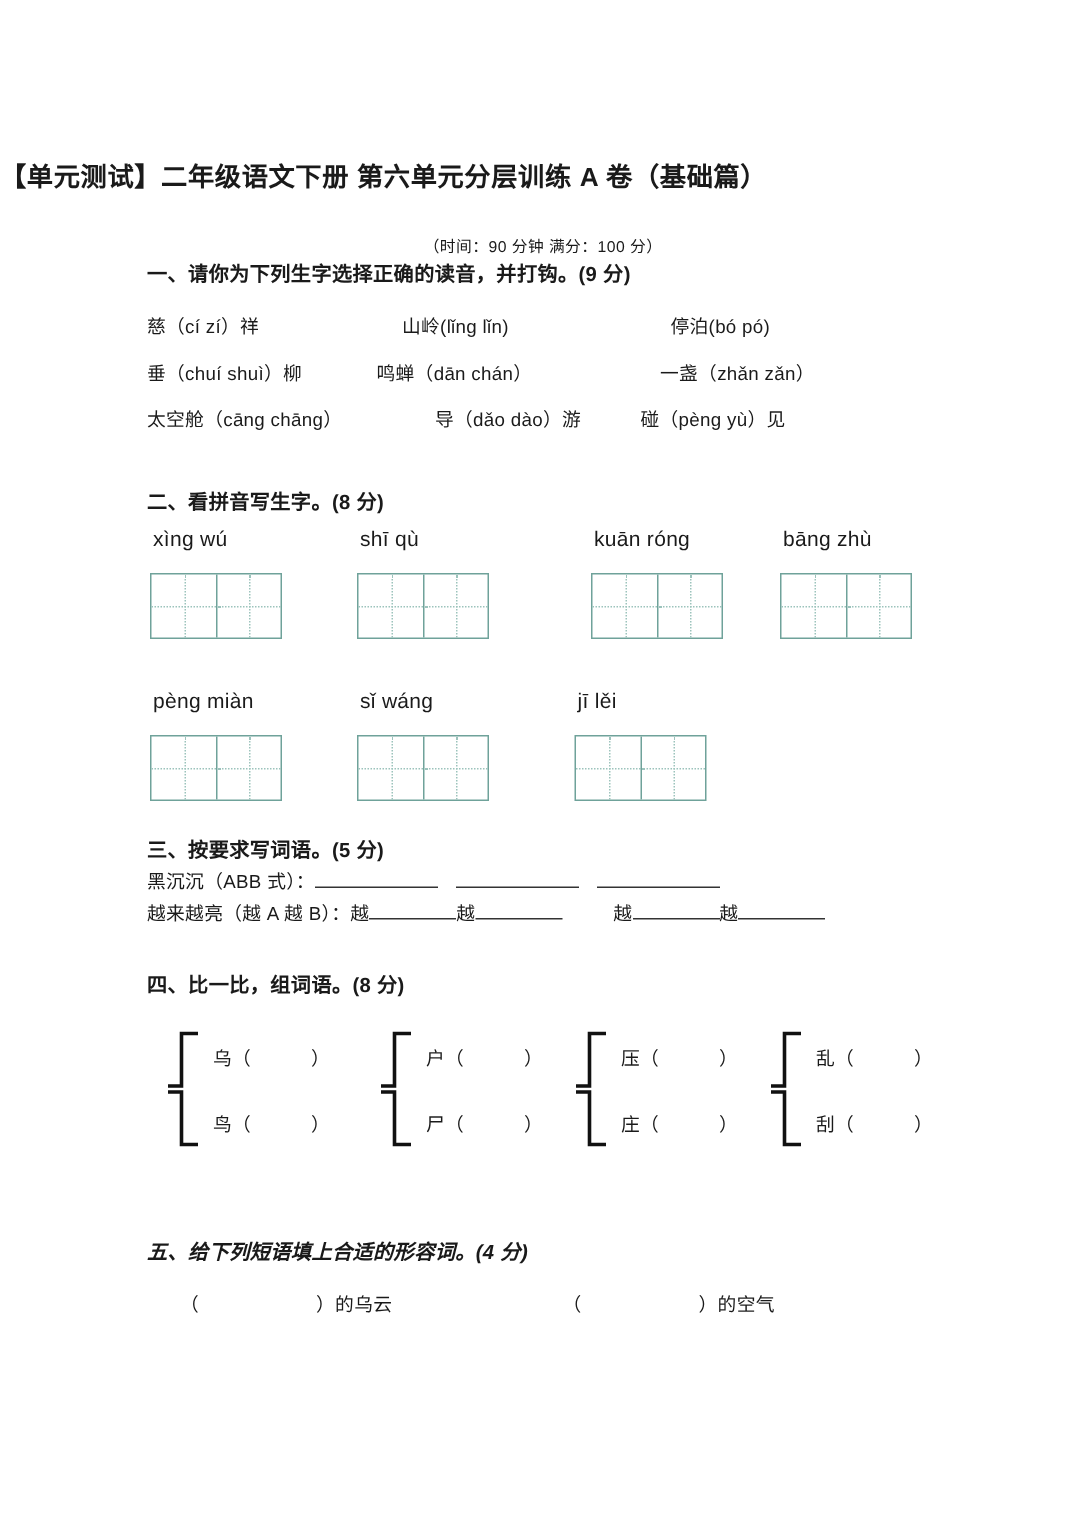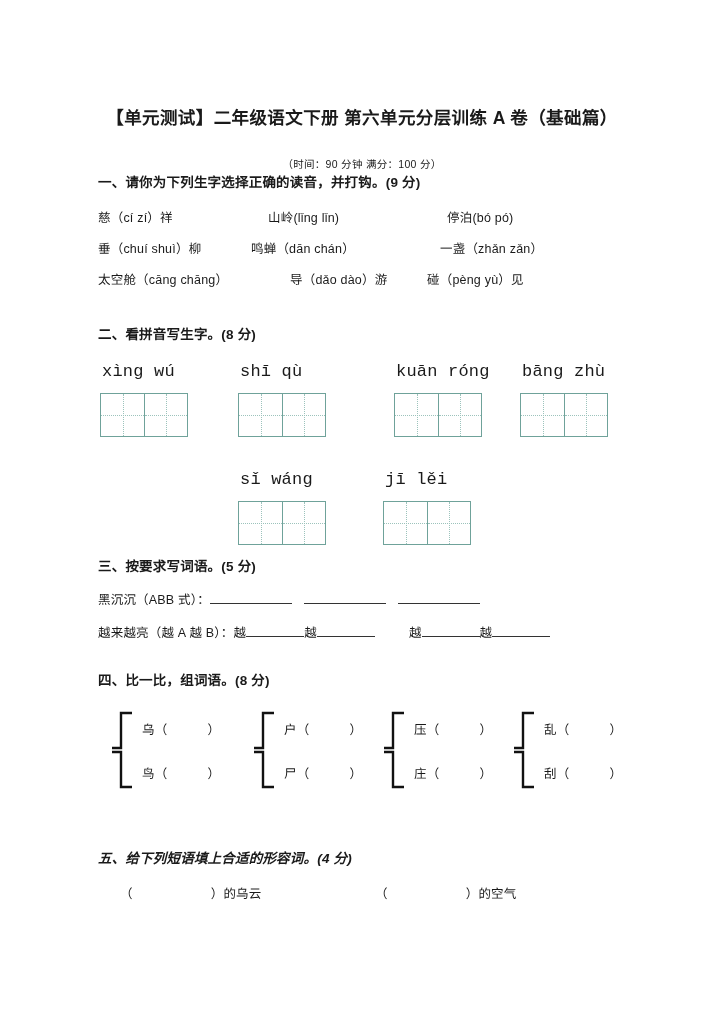--- a/index.html
+++ b/index.html
@@ -19,21 +19,21 @@
   .page {
     width: 724px;
     height: 1024px;
     box-sizing: border-box;
     padding: 0;
     position: relative;
   }
 
   
   .doc-title {
-    text-align: center;
+    text-align: left;
     font-size: 17.5px;
     font-weight: bold;
     letter-spacing: 0.4px;
     margin: 0;
     padding-top: 104px;
     font-family: "Liberation Sans", "DejaVu Sans", sans-serif;
   }
   .doc-subtitle {
     text-align: center;
     font-size: 10.5px;
@@ -83,27 +83,26 @@
   .q1-row:first-of-type { margin-top: 16px; }
   .q1-item {
     position: absolute;
     white-space: nowrap;
   }
 
   
   .grid-block { position: relative; height: 96px; margin-top: 8px; }
   .grid-unit { position: absolute; top: 0; }
   .grid-pinyin {
-    font-size: 17px;
-    font-family: Liberation Mono, monospace;
+    font-size: 14px;
+    font-family: Liberation Sans, sans-serif;
     letter-spacing: 0.2px;
     white-space: nowrap;
     height: 20px;
     padding-left: 2px;
-    margin-top: 11px;
   }
   .tzg {
     margin-top: 11px;
     display: flex;
     width: 88px;
     height: 44px;
     border: 1.6px solid #6fa29a;
     box-sizing: border-box;
     background: #fff;
   }
@@ -127,21 +126,21 @@
   .tzg-cell::after {
     top: 0; bottom: 0; left: 50%;
     border-left: 1px dotted #9cc3bc;
   }
 
   
   .q3-line {
     padding-left: 98px;
     font-size: 12.5px;
     font-family: "Liberation Sans", "DejaVu Sans", sans-serif;
-    margin-top: 14px;
+    margin-top: 2px;
     letter-spacing: 0.2px;
     white-space: nowrap;
   }
   .blk { display: inline-block; border-bottom: 1px solid #333; vertical-align: baseline; }
   .blk-82 { width: 82px; }
   .blk-58 { width: 58px; }
   .gap-sm { display: inline-block; width: 12px; }
   .gap-md { display: inline-block; width: 34px; }
 
   
@@ -235,20 +234,27 @@
     <div class="grid-unit" style="left:520px;">
       <div class="grid-pinyin">bāng  zhù</div>
       <div class="tzg">
           <div class="tzg-cell"></div>
           <div class="tzg-cell"></div>
         </div>
     </div>
   </div>
 
   <div class="grid-block" style="margin-top:12px;">
+    <div class="grid-unit" style="left:100px;">
+      <div class="grid-pinyin">pèng  miàn</div>
+      <div class="tzg">
+          <div class="tzg-cell"></div>
+          <div class="tzg-cell"></div>
+        </div>
+    </div>
     <div class="grid-unit" style="left:238px;">
       <div class="grid-pinyin">sǐ   wáng</div>
       <div class="tzg">
           <div class="tzg-cell"></div>
           <div class="tzg-cell"></div>
         </div>
     </div>
     <div class="grid-unit" style="left:383px;">
       <div class="grid-pinyin">jī  lěi</div>
       <div class="tzg">

